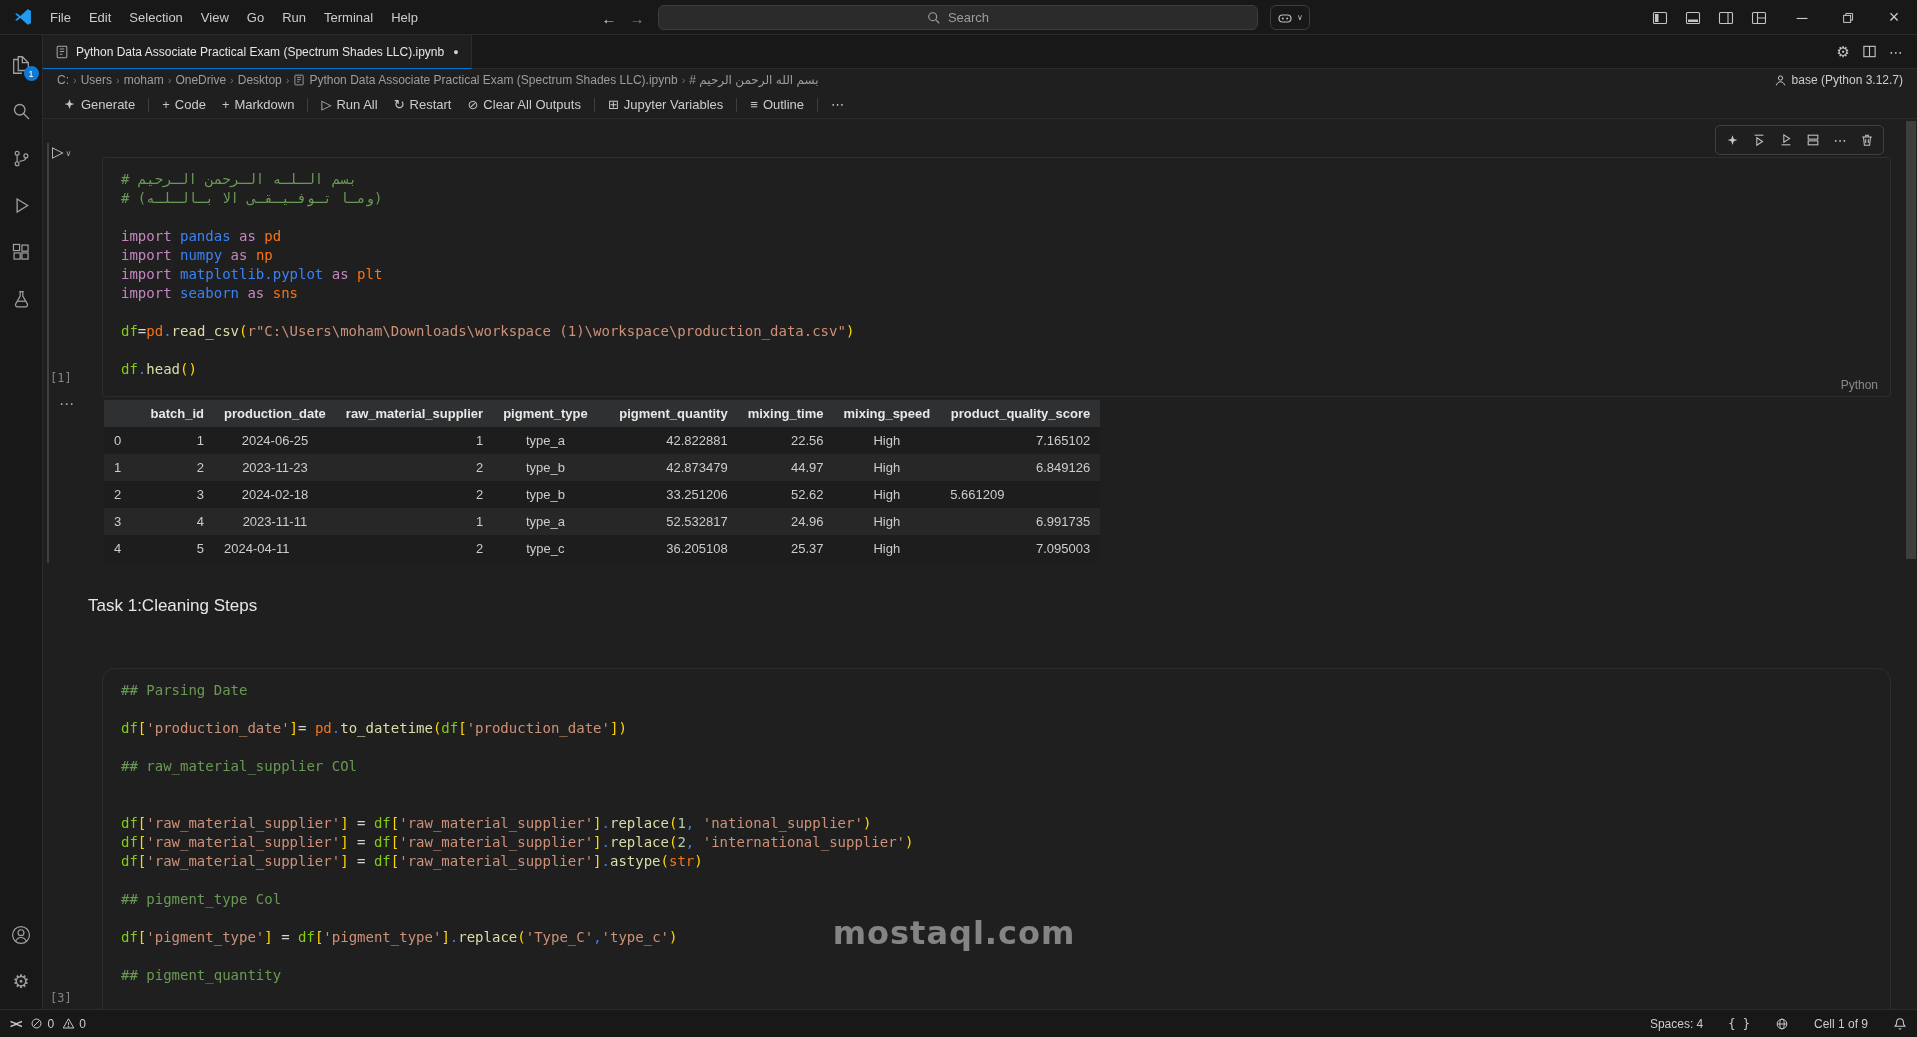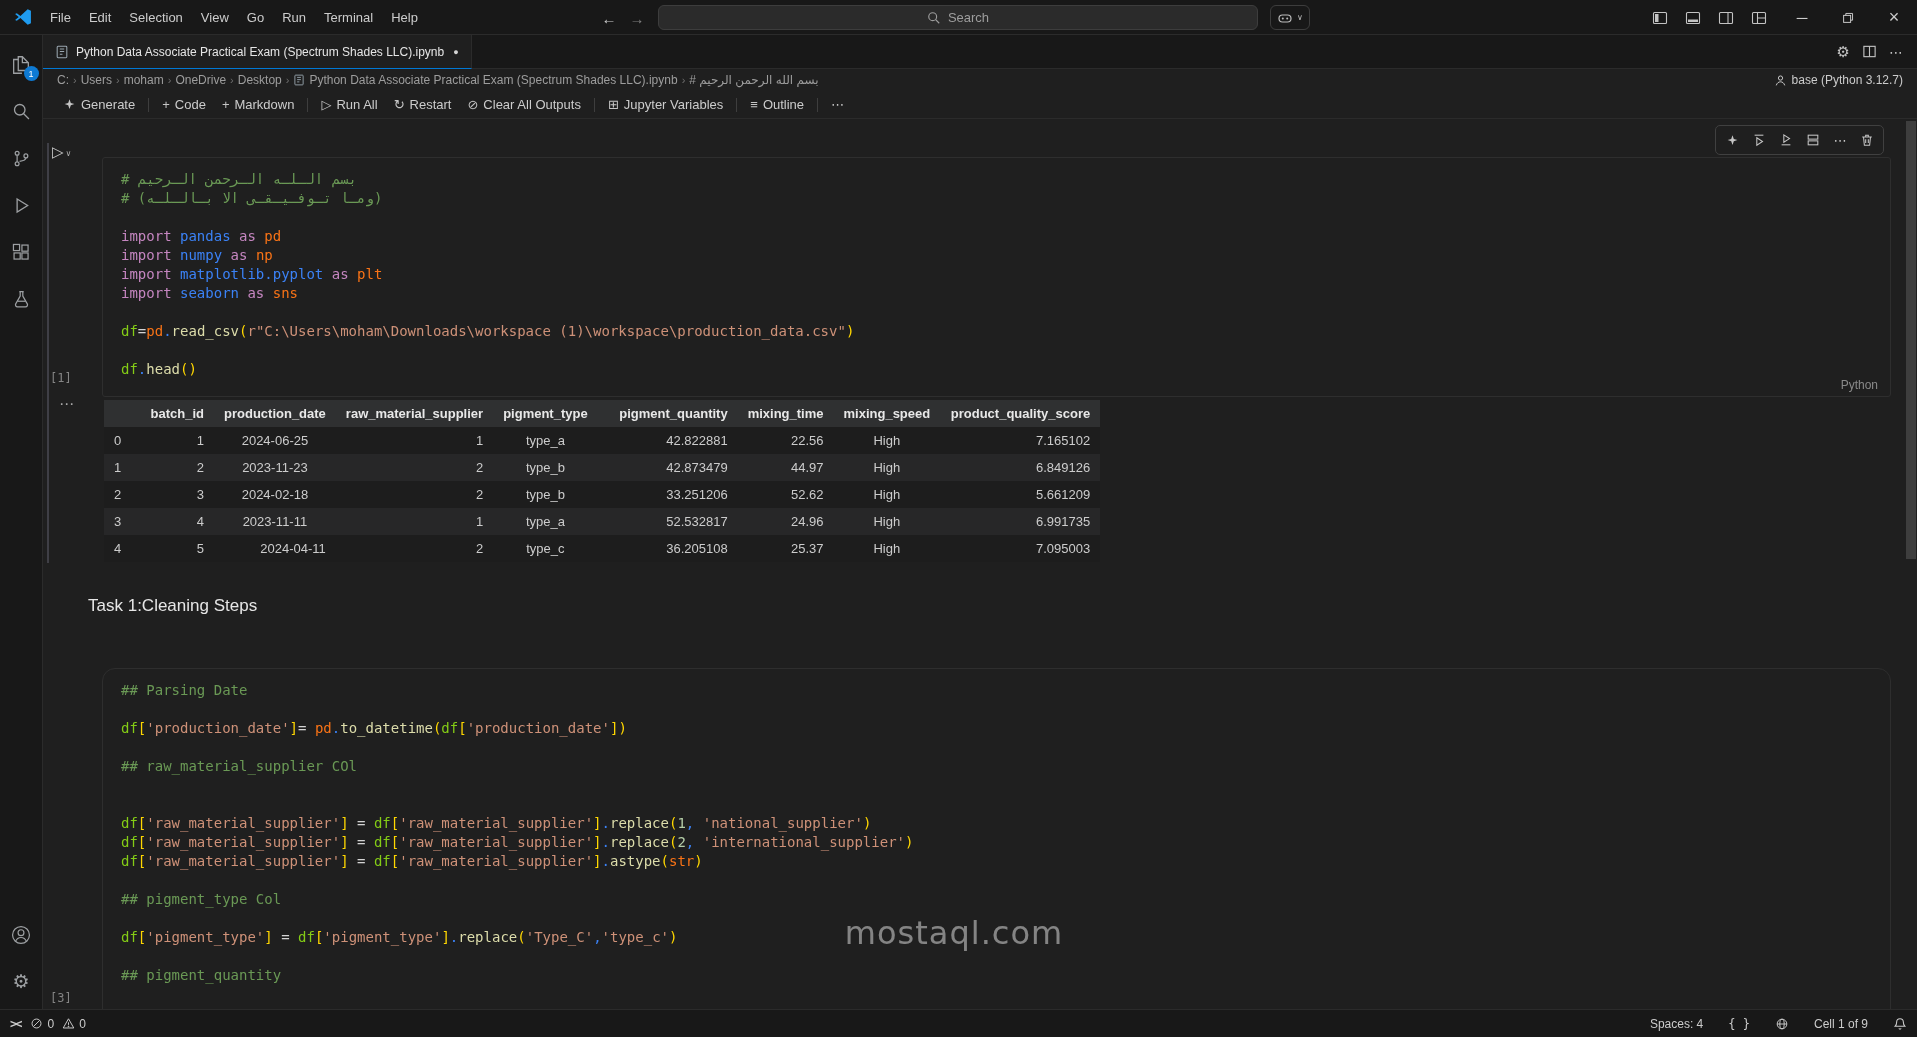--- a/index.html
+++ b/index.html
@@ -87,21 +87,21 @@
   .sb-right { margin-left:auto; display:flex; align-items:center; gap:25px; }
   .sb-braces { font-family:"DejaVu Sans Mono",monospace; }
 
   
   .scrollbar { position:absolute; left:1905px; top:119px; width:12px; height:890px; }
   .scroll-thumb { position:absolute; left:1px; top:2px; width:10px; height:438px; background:rgba(121,121,121,0.35); }
 
   
   .watermark { position:absolute; left:754px; top:908px; width:400px; text-align:center; z-index:40; pointer-events:none; font-family:"DejaVu Sans",sans-serif; }
   .wm-ar { display:inline-block; font-size:44px; font-weight:bold; color:rgba(255,255,255,0.55); border-bottom:4px solid rgba(255,255,255,0.5); padding:0 6px 8px; }
-  .wm-en { margin-top:6px; font-size:32px; font-weight:normal; color:rgba(255,255,255,0.45); letter-spacing:1px; }
+  .wm-en { margin-top:6px; font-size:32px; font-weight:bold; color:rgba(255,255,255,0.45); letter-spacing:1px; }
 </style>
 </head>
 <body>
 
 <div class="titlebar">
   <span class="vslogo">
     <svg width="20" height="20" viewBox="0 0 24 24">
         <path fill="#1f9cf0" d="M17.6 2.6 8.9 10.7 4.6 7.4 2.5 8.4l4.4 3.6-4.4 3.6 2.1 1 4.3-3.3 8.7 8.1 3.9-1.9V4.5z"></path>
       </svg>
   </span>
@@ -443,37 +443,37 @@
           </tr>
           <tr>
             <td style="text-align: left;">2</td>
             <td style="text-align: right;">3</td>
             <td style="text-align: center;">2024-02-18</td>
             <td style="text-align: right;">2</td>
             <td style="text-align: center;">type_b</td>
             <td style="text-align: right;">33.251206</td>
             <td style="text-align: right;">52.62</td>
             <td style="text-align: center;">High</td>
-            <td style="text-align: right;">5.661209</td>
+            <td style="text-align: left;">5.661209</td>
           </tr>
           <tr>
             <td style="text-align: left;">3</td>
             <td style="text-align: right;">4</td>
             <td style="text-align: center;">2023-11-11</td>
             <td style="text-align: right;">1</td>
             <td style="text-align: center;">type_a</td>
             <td style="text-align: right;">52.532817</td>
             <td style="text-align: right;">24.96</td>
             <td style="text-align: center;">High</td>
             <td style="text-align: right;">6.991735</td>
           </tr>
           <tr>
             <td style="text-align: left;">4</td>
             <td style="text-align: right;">5</td>
-            <td style="text-align: right;">2024-04-11</td>
+            <td style="text-align: left;">2024-04-11</td>
             <td style="text-align: right;">2</td>
             <td style="text-align: center;">type_c</td>
             <td style="text-align: right;">36.205108</td>
             <td style="text-align: right;">25.37</td>
             <td style="text-align: center;">High</td>
             <td style="text-align: right;">7.095003</td>
           </tr>
         </tbody>
       </table>
     </div>

